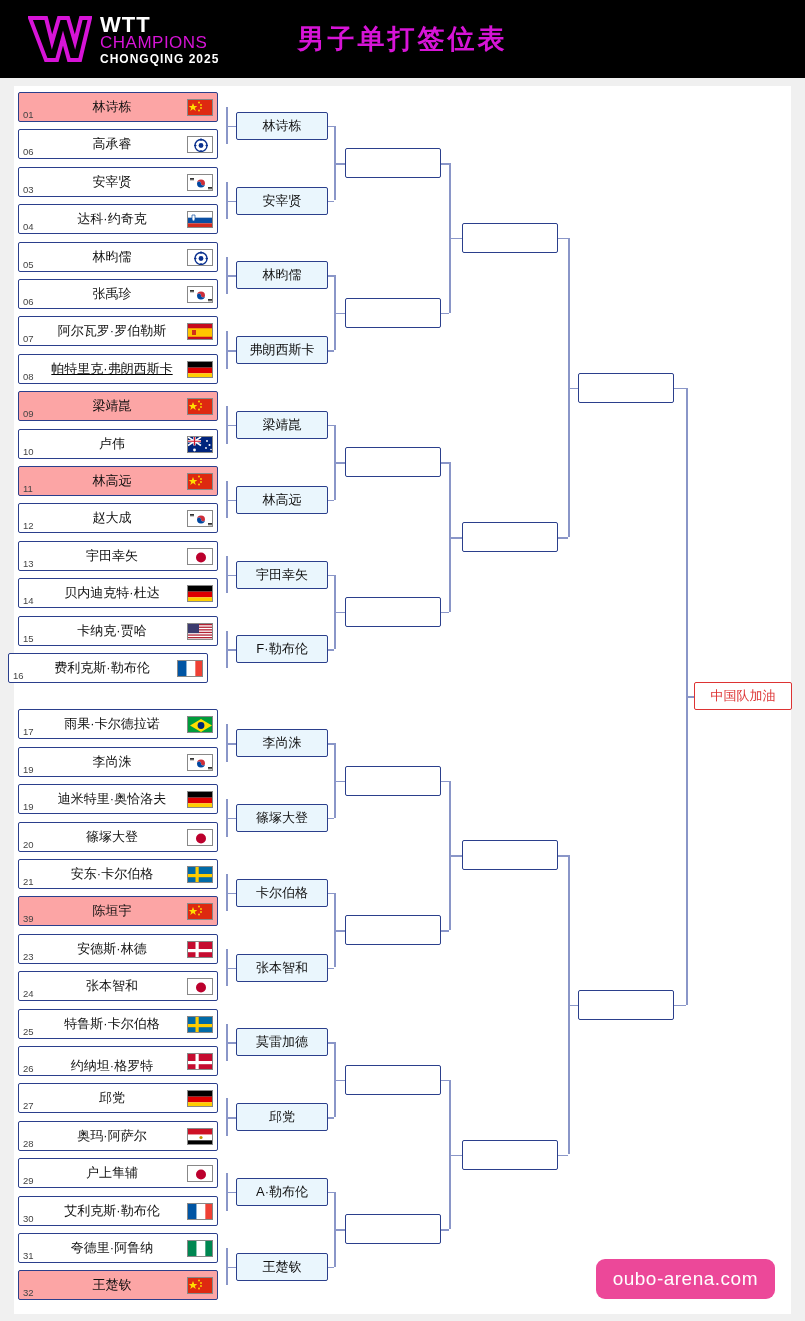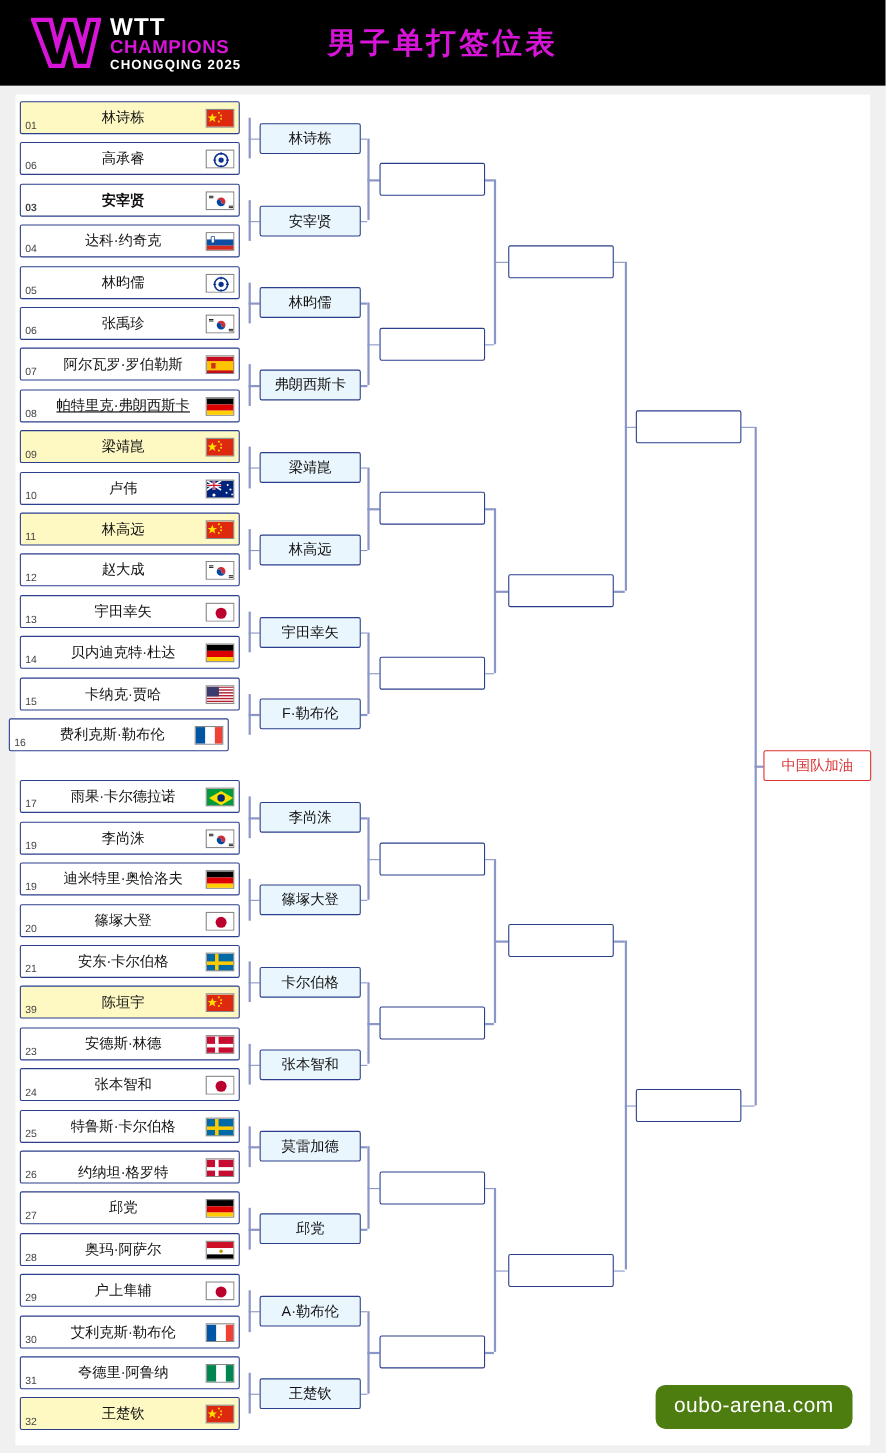--- a/index.html
+++ b/index.html
@@ -25,21 +25,21 @@
     left: 28px; top: 8px;
     width: 220px; height: 62px;
     display: flex; align-items: center;
   }
   .logo-mark { width: 64px; height: 46px; flex: none; }
   .logo-text { margin-left: 8px; line-height: 1.05; }
   .logo-wtt {
     color: #ffffff; font-size: 22px; font-weight: bold; letter-spacing: 1px;
   }
   .logo-champ {
-    color: #d714d7; font-size: 17px; font-weight: bold; letter-spacing: 0.5px;
+    color: #d714d7; font-size: 17px; font-weight: normal; letter-spacing: 0.5px;
     margin-top: -2px;
   }
   .logo-city {
     color: #ffffff; font-size: 12px; font-weight: bold; letter-spacing: 1px;
     margin-top: 1px;
   }
   .header-title {
     position: absolute;
     left: 0; top: 0; width: 805px; height: 78px;
     display: flex; align-items: center; justify-content: center;
@@ -64,21 +64,21 @@
 
   
   .seed {
     position: absolute;
     width: 200px; height: 30px;
     border: 1.5px solid #2b3f8c;
     background: #ffffff;
     border-radius: 2px;
     display: flex; align-items: center;
   }
-  .seed.hl { background: #fef9c3; }
+  .seed.hl { background: #fca5a5; }
   .seed-no {
     position: absolute;
     left: 4px; bottom: 1px;
     font-size: 9.5px; color: #444;
   }
   .seed-name {
     flex: 1;
     text-align: center;
     font-size: 13px;
     color: #111;
@@ -120,21 +120,21 @@
 
   
   .ln { position: absolute; background: #8a96c8; }
   .ln.h { height: 1.5px; }
   .ln.v { width: 1.5px; }
 
   
   .watermark {
     position: absolute;
     right: 30px; bottom: 22px;
-    background: #4d7c0f;
+    background: #ec4899;
     color: #ffffff;
     font-size: 19px;
     padding: 9px 17px;
     border-radius: 9px;
     letter-spacing: 0.5px;
   }
 </style>
 </head>
 <body>
 
@@ -175,21 +175,21 @@
             <circle cx="13" cy="8.5" r="6" fill="none" stroke="#0b318f" stroke-width="1.4"></circle>
             <circle cx="13" cy="8.5" r="2.4" fill="#0b318f"></circle>
             <g stroke="#0b318f" stroke-width="1.2">
               <line x1="13" y1="1.5" x2="13" y2="4"></line>
               <line x1="13" y1="13" x2="13" y2="15.5"></line>
               <line x1="6" y1="8.5" x2="8.5" y2="8.5"></line>
               <line x1="17.5" y1="8.5" x2="20" y2="8.5"></line>
             </g>
           </svg></span>
       </div>
-      <div class="seed" style="left: 18px; top: 88.8px; font-weight: bold;">
+      <div class="seed" style="left: 18px; top: 88.8px;">
         <span class="seed-no">03</span>
         <span class="seed-name">安宰贤</span>
         <span class="flag"><svg width="26" height="17" viewBox="0 0 26 17" preserveAspectRatio="none">
             <rect width="26" height="17" fill="#fff"></rect>
             <path d="M9 8.5a2 2 0 0 1 4 0a2 2 0 0 0 4 0a4 4 0 0 0-8 0" fill="#cd2e3a"></path>
             <path d="M9 8.5a2 2 0 0 1 4 0a2 2 0 0 0 4 0a4 4 0 0 1-8 0" fill="#0047a0"></path>
             <g fill="#000">
               <rect x="2" y="3" width="4" height="0.8"></rect>
               <rect x="2" y="4.4" width="4" height="0.8"></rect>
               <rect x="20" y="12" width="4" height="0.8"></rect>

